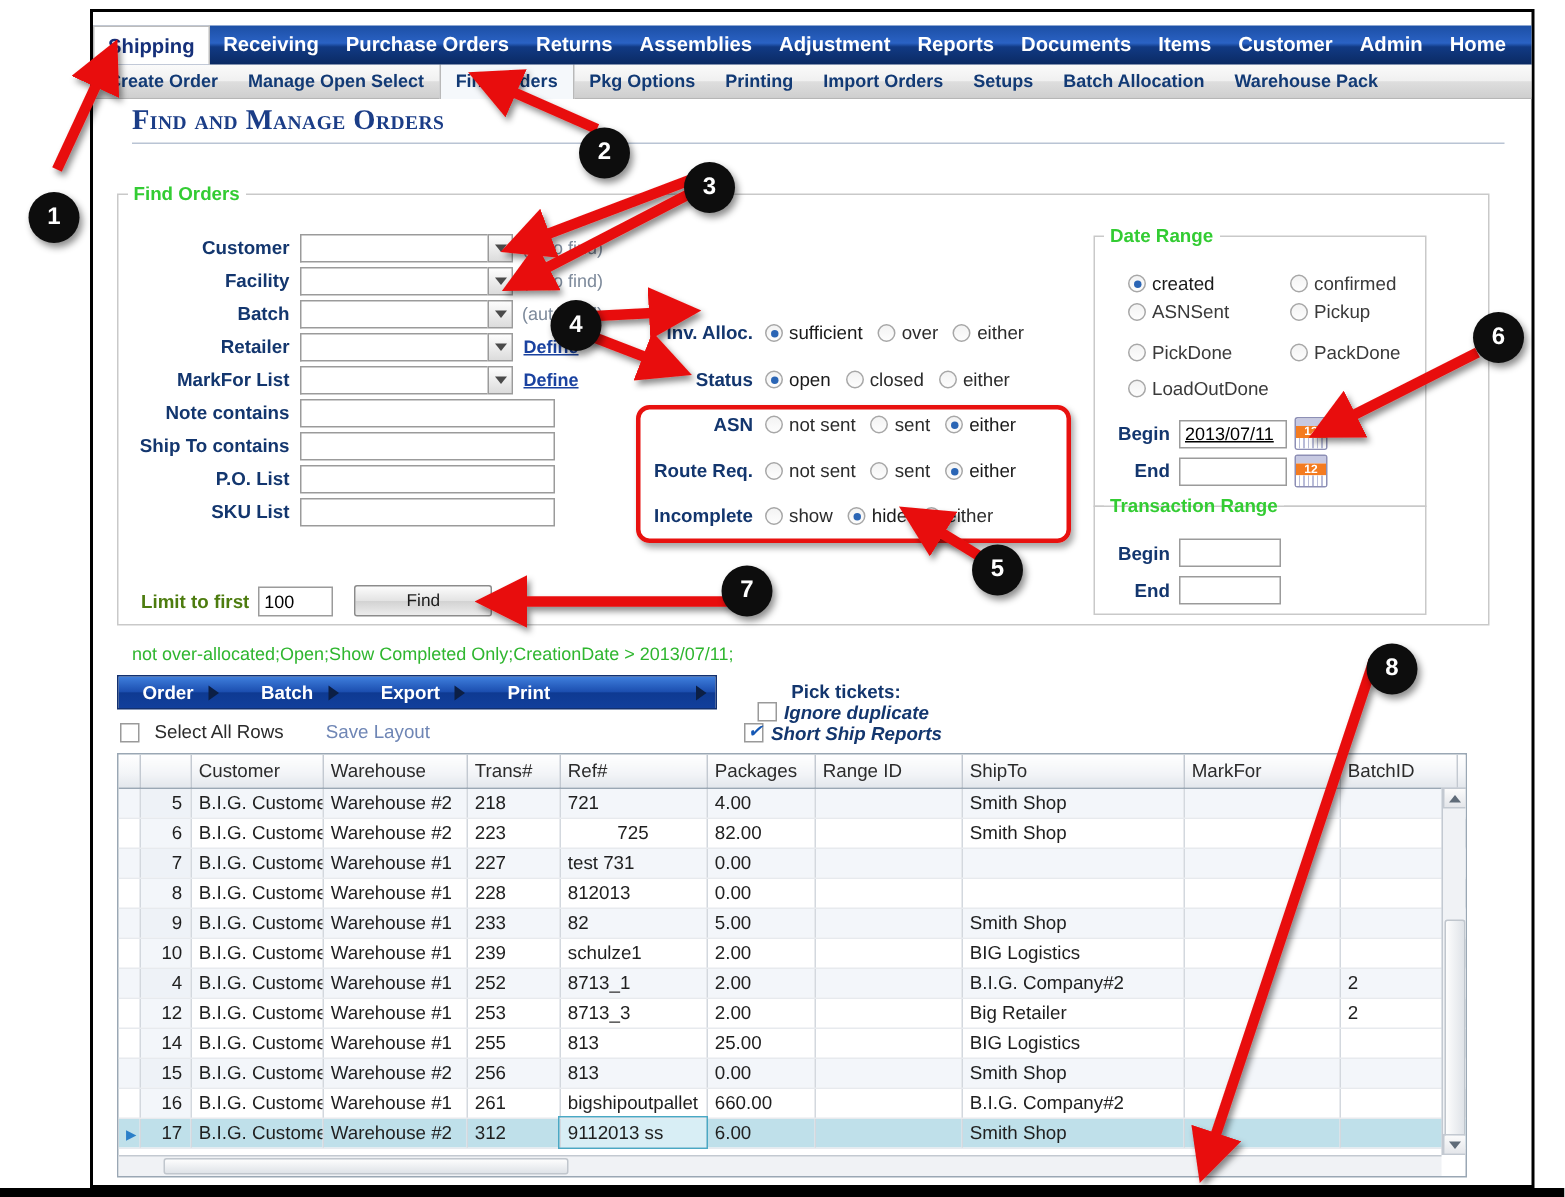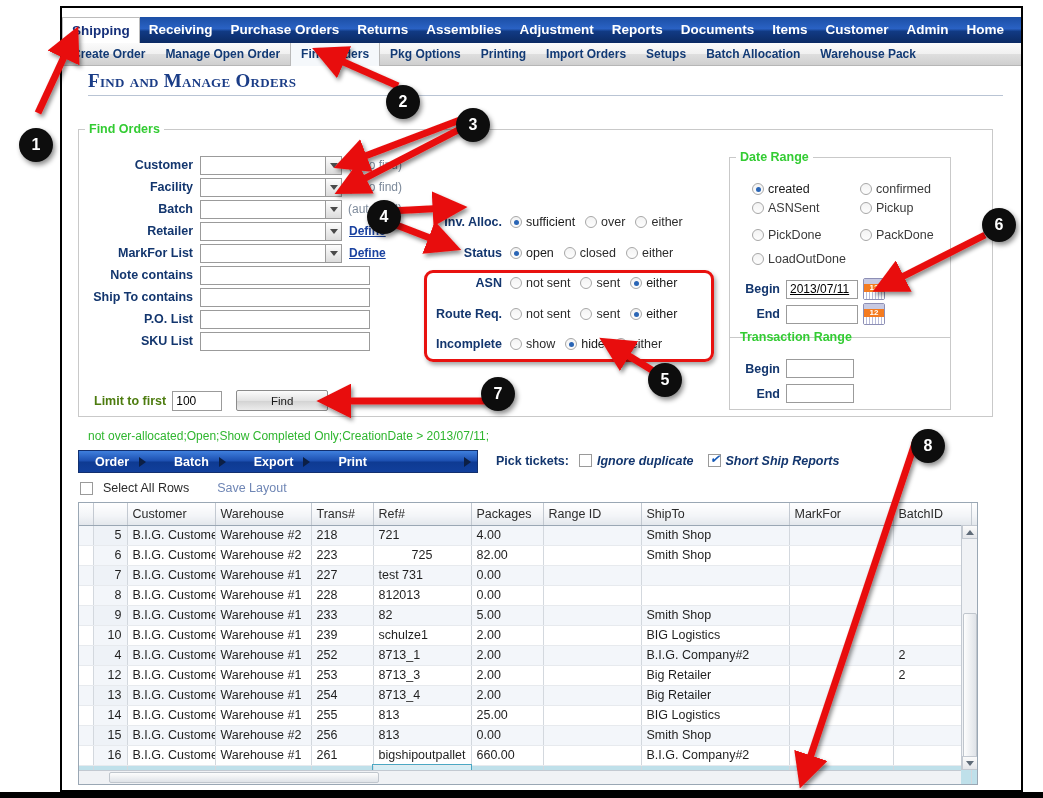--- a/index.html
+++ b/index.html
@@ -175,21 +175,21 @@
   .act-item {
     color:#fff; font-weight:bold; font-size:12.5px; padding:0 10px 0 16px;
     white-space:nowrap; cursor:pointer;
   }
   .act-arrow {
     width:0;height:0;border-top:5px solid transparent;border-bottom:5px solid transparent;
     border-left:7px solid #0c1f45; margin-right:12px;
   }
   .act-arrow.last { margin-left:auto; margin-right:6px; }
   
-  #pick-tickets { position:absolute; left:496px; top:454px; display:flex; align-items:center; }
+  #pick-tickets { position:absolute; left:496px; top:454px; display:flex; align-items:center;flex-direction:column; }
   #pick-tickets .pt-label { color:#13366e; font-weight:bold; font-size:12.5px; margin-right:10px; }
   .cbox-opt { display:flex; align-items:flex-start; margin-right:14px; cursor:pointer;font-style:italic; }
   .cbox {
     width:13px; height:13px; border:1px solid #9a9a9a; background:#fff;
     margin-right:5px; position:relative; flex:none;
   }
   .cbox.checked::after {
     content:"\2714"; position:absolute; left:0; top:-2px;
     font-size:12px; color:#1558b5; line-height:13px; width:13px; text-align:center;
   }
@@ -280,21 +280,21 @@
     <div class="nav-item">Reports</div>
     <div class="nav-item">Documents</div>
     <div class="nav-item">Items</div>
     <div class="nav-item">Customer</div>
     <div class="nav-item">Admin</div>
     <div class="nav-item">Home</div>
   </div>
 
 <div id="sub-nav">
     <div class="subnav-item">Create Order</div>
-    <div class="subnav-item">Manage Open Order</div>
+    <div class="subnav-item">Manage Open Select</div>
     <div class="subnav-item active">Find Orders</div>
     <div class="subnav-item">Pkg Options</div>
     <div class="subnav-item">Printing</div>
     <div class="subnav-item">Import Orders</div>
     <div class="subnav-item">Setups</div>
     <div class="subnav-item">Batch Allocation</div>
     <div class="subnav-item">Warehouse Pack</div>
   </div>
 
 <div id="page-title">Find and Manage Orders</div>
@@ -677,34 +677,20 @@
           <td class="idx" style="width: 34px;">12</td>
           <td style="width: 88px;">B.I.G. Custome</td>
           <td style="width: 96px;">Warehouse #1</td>
           <td style="width: 62px;">253</td>
           <td style="width: 98px;">8713_3</td>
           <td style="width: 72px;">2.00</td>
           <td style="width: 98px;"></td>
           <td style="width: 148px;">Big Retailer</td>
           <td style="width: 104px;"></td>
           <td style="width: 78px;">2</td>
-          <td style="width: 8px;"></td>
-        </tr>
-        <tr class="alt">
-          <td style="width: 14px; text-align: center;"></td>
-          <td class="idx" style="width: 34px;">13</td>
-          <td style="width: 88px;">B.I.G. Custome</td>
-          <td style="width: 96px;">Warehouse #1</td>
-          <td style="width: 62px;">254</td>
-          <td style="width: 98px;">8713_4</td>
-          <td style="width: 72px;">2.00</td>
-          <td style="width: 98px;"></td>
-          <td style="width: 148px;">Big Retailer</td>
-          <td style="width: 104px;"></td>
-          <td style="width: 78px;"></td>
           <td style="width: 8px;"></td>
         </tr>
         <tr class="">
           <td style="width: 14px; text-align: center;"></td>
           <td class="idx" style="width: 34px;">14</td>
           <td style="width: 88px;">B.I.G. Custome</td>
           <td style="width: 96px;">Warehouse #1</td>
           <td style="width: 62px;">255</td>
           <td style="width: 98px;">813</td>
           <td style="width: 72px;">25.00</td>

